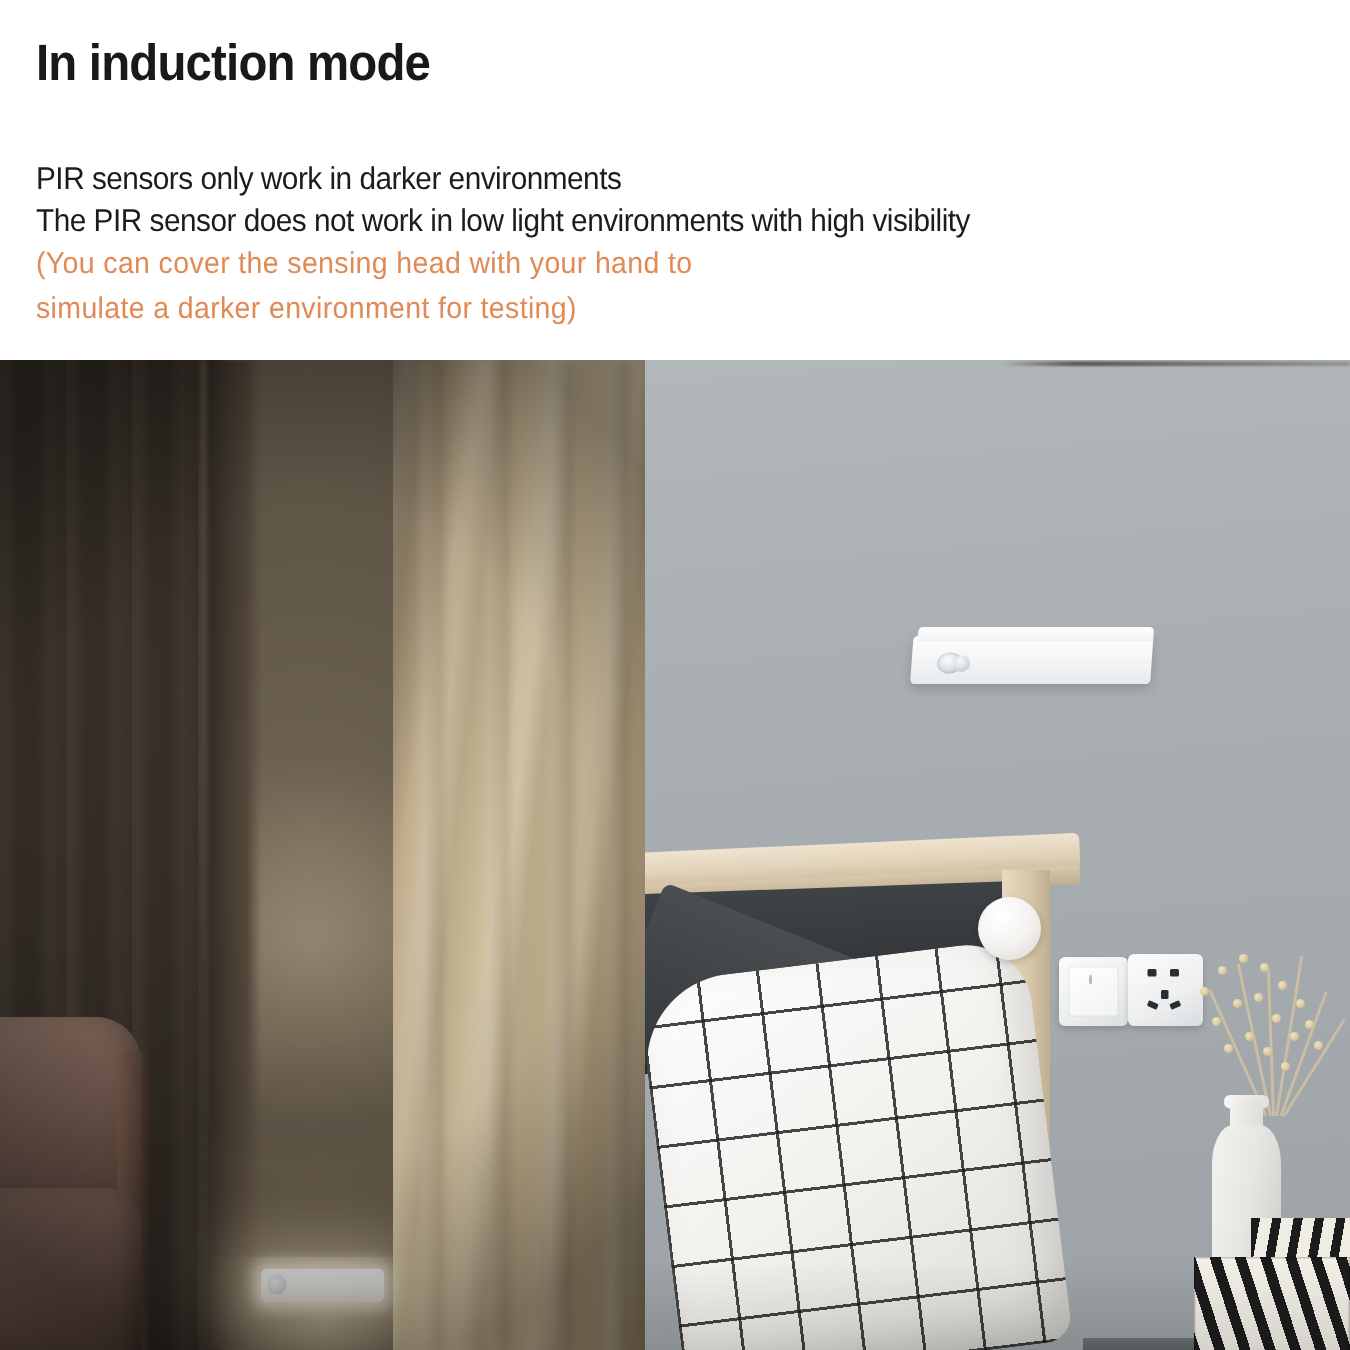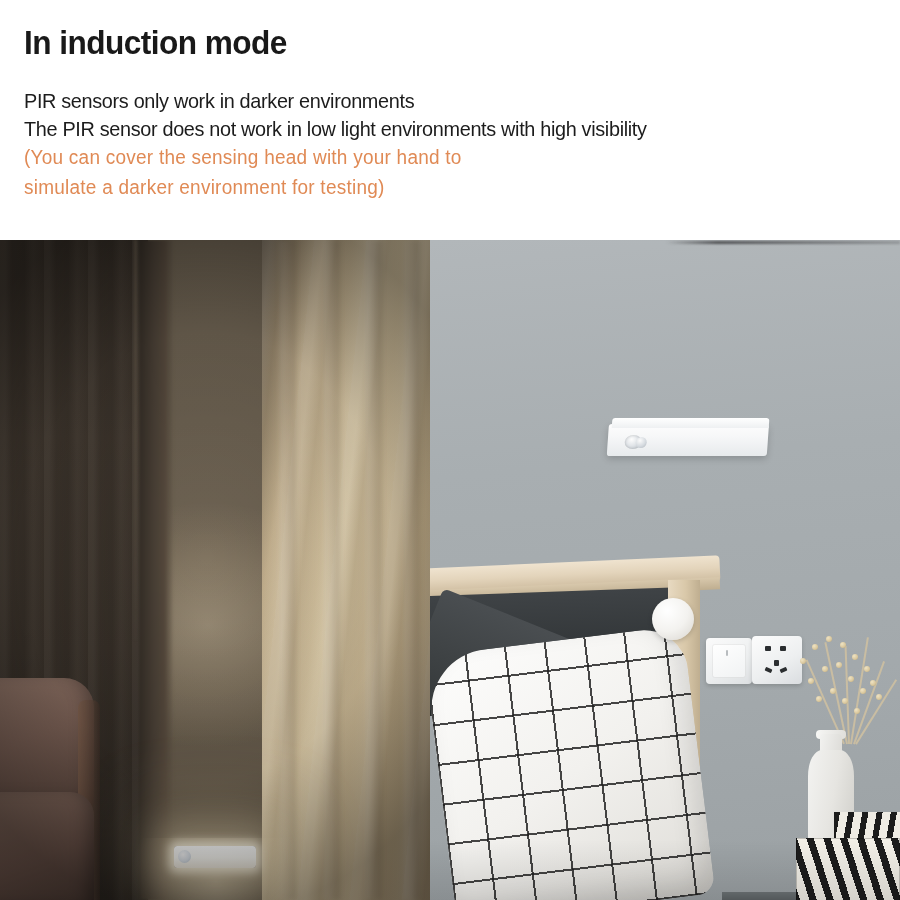--- a/index.html
+++ b/index.html
@@ -29,21 +29,21 @@
     font-weight: 700;
     color: #191919;
     letter-spacing: -0.6px;
     line-height: 1.18;
     font-stretch: condensed;
     transform: scaleX(0.93);
     transform-origin: left center;
     white-space: nowrap;
   }
   .subtitle-block {
-    margin-top: 25px;
+    margin-top: 44px;
   }
   .sub-line {
     font-size: 21px;
     font-weight: 400;
     color: #1c1c1c;
     line-height: 1.34;
     letter-spacing: -0.35px;
     transform: scaleX(0.945);
     transform-origin: left center;
     white-space: nowrap;

